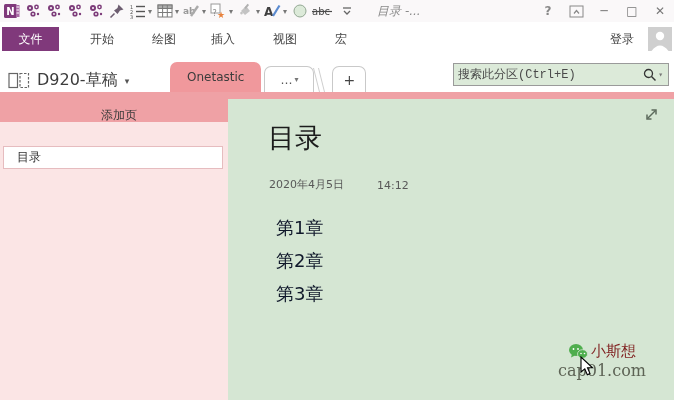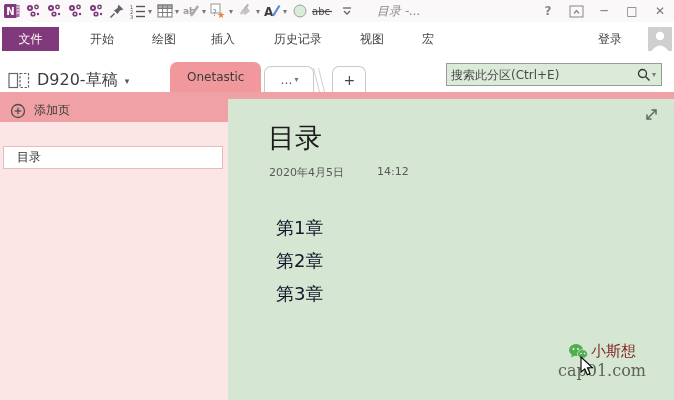--- a/index.html
+++ b/index.html
@@ -18,64 +18,64 @@
   .win-btn { width:28px; height:22px; display:flex; align-items:center; justify-content:center;
     color:#777; font-size:12px; }
   .help-btn { color:#888; font-weight:bold; }
 
   
   .ribbonrow { position:absolute; top:22px; left:0; right:0; height:34px; background:#fff;
     display:flex; align-items:center; }
   .file-tab { width:57px; height:24px; margin-left:2px; background:#80397B; color:#fff;
     font-size:12px; display:flex; align-items:center; justify-content:center; }
   .rtab { font-size:12px; color:#444; padding:6px 15px; }
-  .signin { margin-left:auto; font-size:12px; color:#444; padding-right:26px; }
+  .signin { margin-left:auto; font-size:12px; color:#444; padding-right:14px; }
   .avatar { width:24px; height:24px; background:#cfcfcf; margin-right:2px;
     display:flex; align-items:flex-end; justify-content:center; overflow:hidden; }
 
   
   .navrow { position:absolute; top:56px; left:0; right:0; height:36px; background:#fff; }
   .nbgroup { position:absolute; left:8px; top:14px; display:flex; align-items:center; gap:7px; }
   .nbname { font-size:16px; color:#3d3d3d; }
   .nbcaret { font-size:9px; color:#555; }
   .sectiontabs { position:absolute; left:170px; bottom:0; display:flex; align-items:flex-end; }
   .stab { border-radius:7px 7px 0 0; display:flex; align-items:center; justify-content:center; }
   .stab.active { background:#F0989C; height:30px; padding:0 17px; font-size:12px; color:#3c3c3c; }
   .stab.plain { background:#fff; border:1px solid #c9c9c9; border-bottom:none; height:26px;
     font-size:12px; color:#555; }
   .stab.dots { width:50px; margin-left:3px; gap:4px; }
   .stab.newsec { width:34px; font-size:14px; color:#444; }
   .tabstack { width:14px; height:24px; position:relative; margin:0 2px; }
   .tabstack i { position:absolute; bottom:0; width:8px; height:24px; border-left:1px solid #cfcfcf;
     transform:skewX(14deg); }
   .tabstack i:nth-child(2){ left:5px; }
-  .searchbox { position:absolute; right:12px; top:7px; width:216px; height:23px; background:#DCEAD9;
-    border:1px solid #9a9a9a; display:flex; align-items:center; }
+  .searchbox { position:absolute; right:5px; top:7px; width:216px; height:23px; background:#DCEAD9;
+    border:1px solid #9a9a9a; display:flex; align-items:center;font-family:Liberation Mono, monospace; }
   .searchbox input { flex:1; min-width:0; border:none; outline:none; background:transparent;
     font-size:12px; color:#4a4a4a; padding:0 4px; font-family:inherit; }
   .searchbox input::placeholder { color:#4a4a4a; opacity:1; }
   .search-icons { display:flex; align-items:center; gap:3px; padding-right:5px; }
 
   
   .pinkstrip { position:absolute; top:92px; left:0; right:0; height:7px; background:#EFA1A5; }
 
   
   .sidebar { position:absolute; top:99px; left:0; width:228px; bottom:0; background:#FBE5E5; }
-  .addpage { height:23px; background:#EFA1A5; display:flex; align-items:center; padding-left:10px; gap:8px; }
+  .addpage { height:23px; background:#EFA1A5; display:flex; align-items:center; padding-left:10px; gap:8px;flex-direction:column; }
   .addpage-label { font-size:12px; color:#3a3a3a; }
   .pagelist { margin-top:24px; }
   .pageitem { height:23px; margin:0 5px 0 3px; background:#fff; border:1px solid #e6bcbf;
     display:flex; align-items:center; padding-left:13px; font-size:12px; color:#333; }
 
   
   .content { position:absolute; top:99px; left:228px; right:0; bottom:0; background:#D5E6D3; }
   .expand { position:absolute; top:8px; right:15px; width:15px; height:15px; }
   .pagetitle { position:absolute; left:40px; top:21px; font-size:27px; color:#1c1c1c; }
-  .pagemeta { position:absolute; left:41px; top:66px; font-size:11px; color:#585858;
-    display:flex; gap:33px; }
+  .pagemeta { position:absolute; left:41px; top:78px; font-size:11px; color:#585858;
+    display:flex; gap:33px;align-items:flex-end; }
   .bodylines { position:absolute; left:48px; top:114px; font-size:18px; color:#0f172a; }
   .bodylines div { height:33px; line-height:30px; }
 
   
   .watermark { position:absolute; left:330px; top:243px; width:130px; }
   .wm-row1 { display:flex; align-items:center; gap:3px; margin-left:10px; }
   .wm-name { font-size:15px; color:#7f1d1d; }
   .wm-site { font-size:16px; color:#5d6355; font-family:"DejaVu Serif","Liberation Serif",serif; }
   .cursor { position:absolute; left:352px; top:257px; }
 </style>
@@ -228,21 +228,20 @@
       <span class="win-btn">□</span>
       <span class="win-btn">✕</span>
     </div>
   </div>
 
   <div class="ribbonrow">
     <div class="file-tab">文件</div>
     <div class="rtab" style="margin-left:16px">开始</div>
     <div class="rtab" style="margin-left:8px">绘图</div>
     <div class="rtab" style="margin-left:5px">插入</div>
-    <div class="rtab" style="margin-left:9px">历史记录</div>
     <div class="rtab" style="margin-left:8px">视图</div>
     <div class="rtab" style="margin-left:8px">宏</div>
     <div class="signin">登录</div>
     <div class="avatar">
       <svg width="24" height="24">
           <circle cx="12" cy="9" r="4.2" fill="#fff"></circle>
           <path d="M3.5 24 Q12 13 20.5 24 Z" fill="#fff"></path>
         </svg>
     </div>
   </div>

